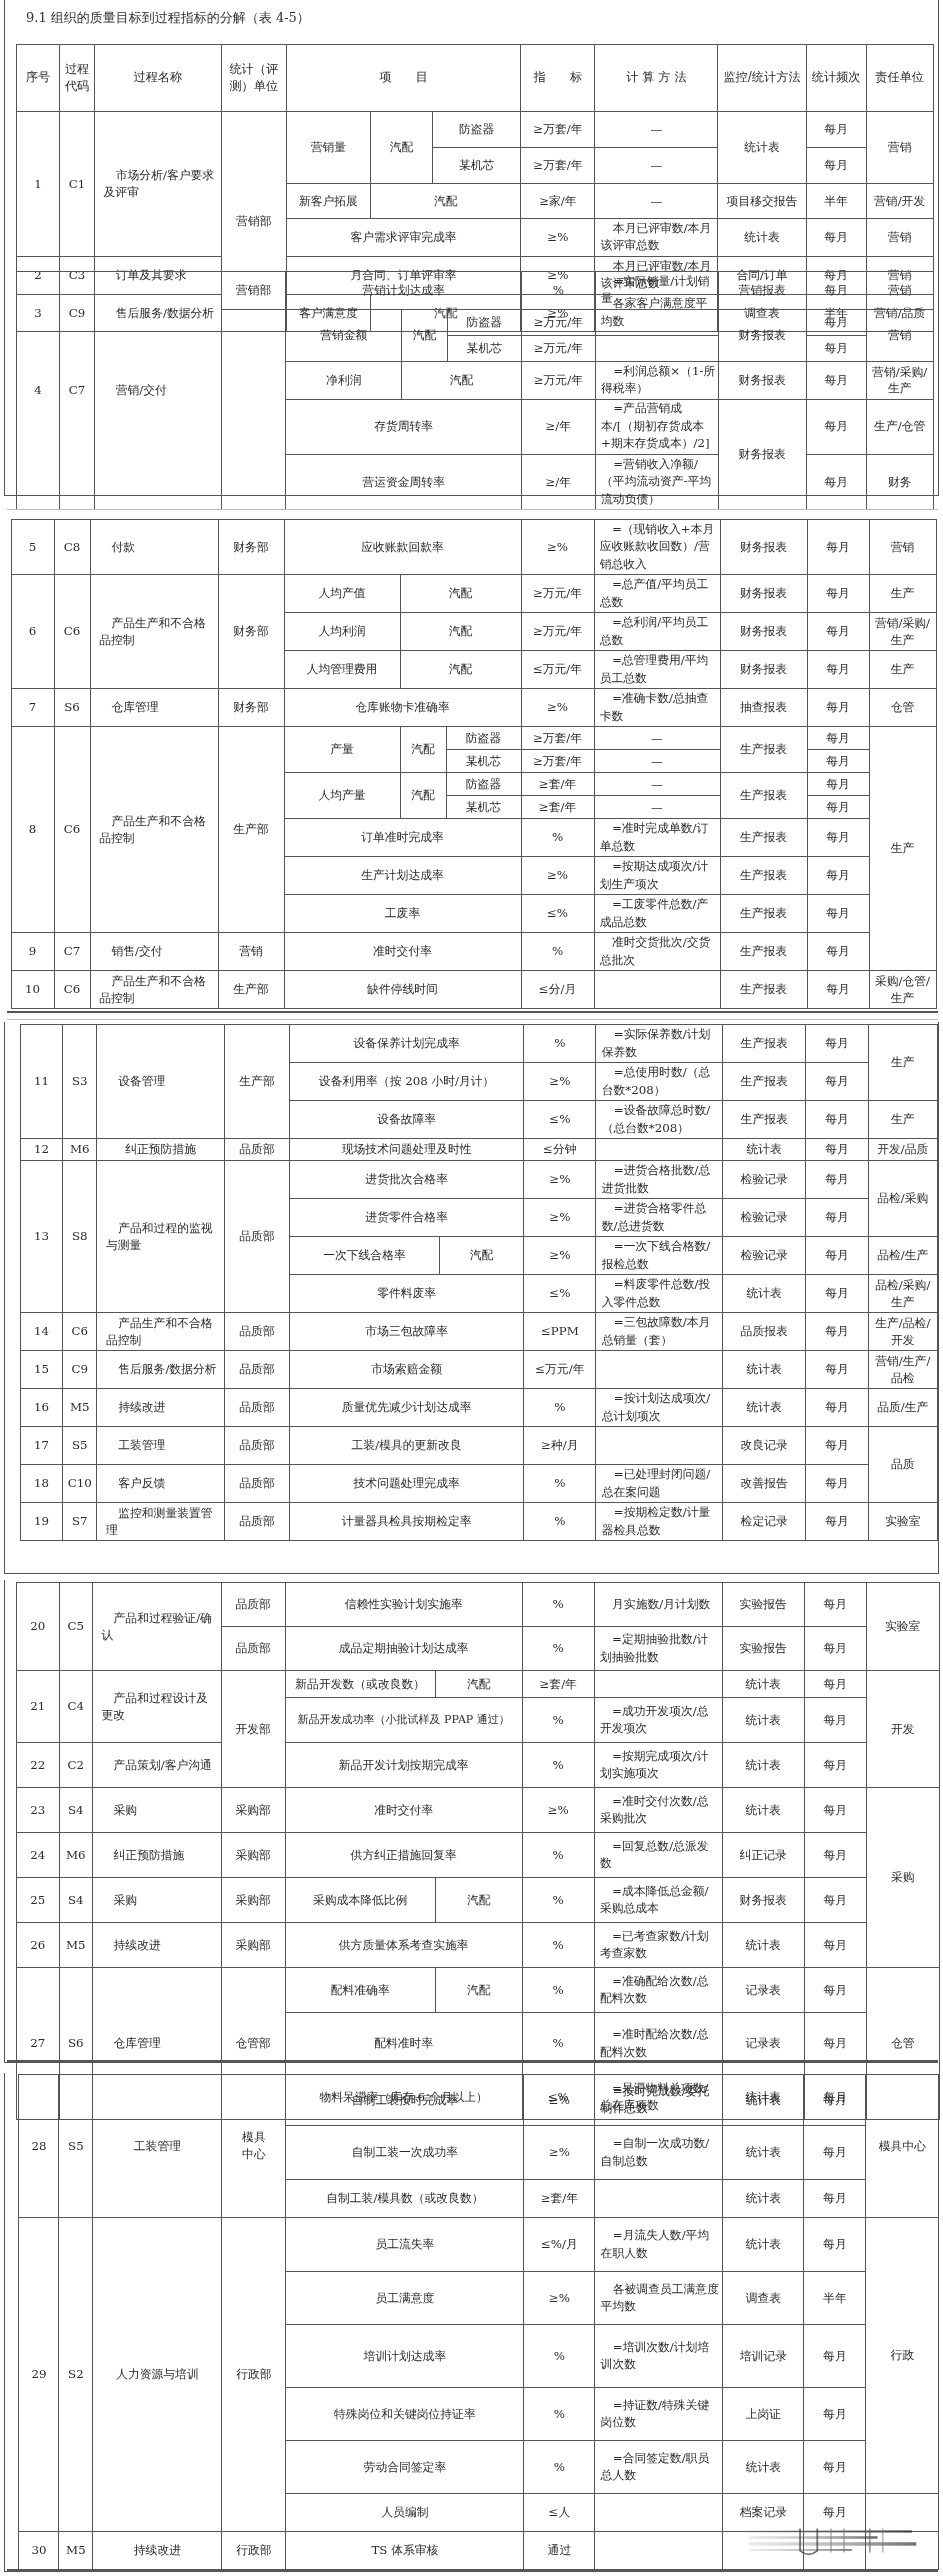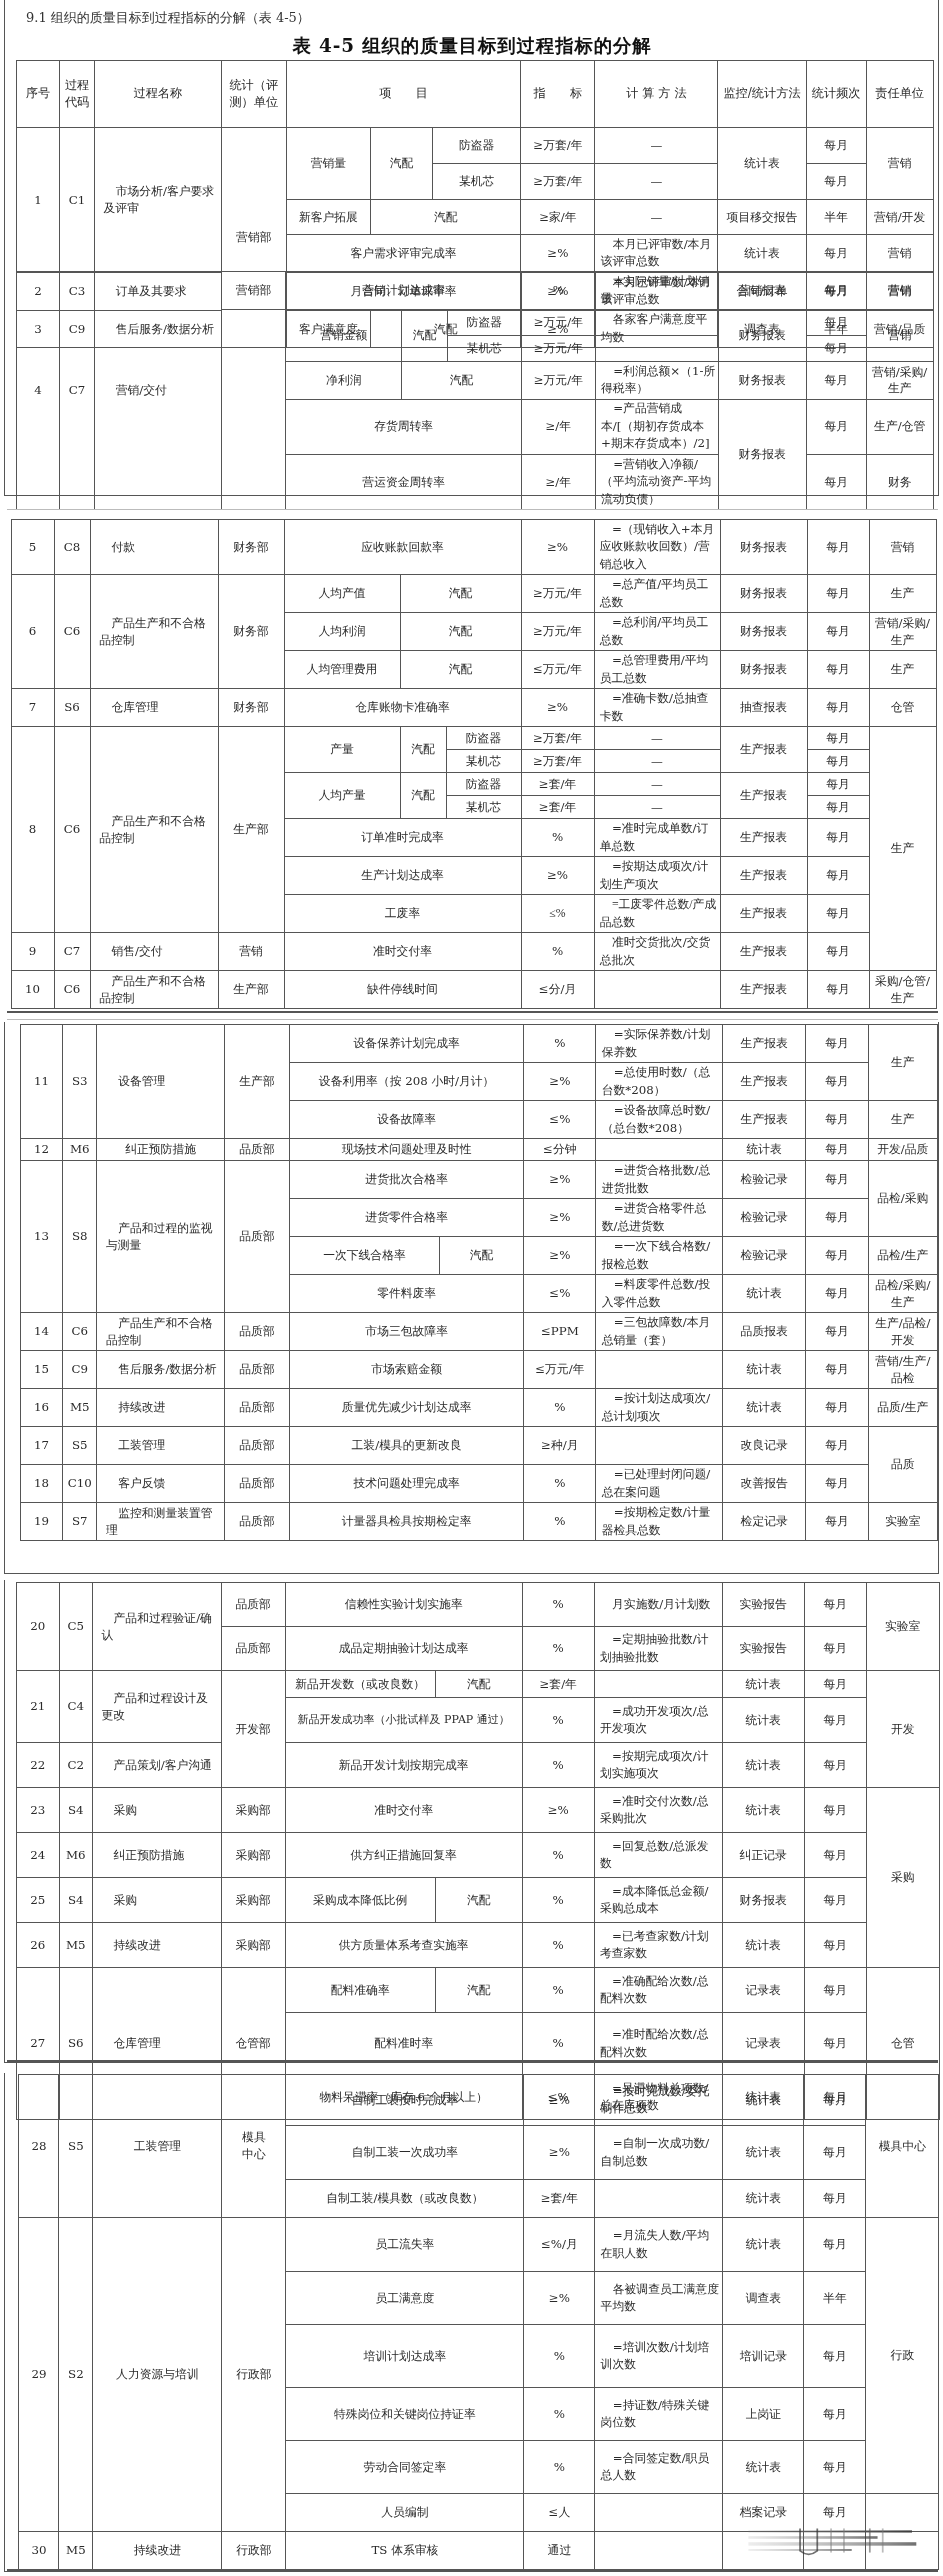--- a/index.html
+++ b/index.html
@@ -18,23 +18,22 @@
   .sep{position:absolute;left:7px;width:931px;height:1.7px;background:#555;}
   .sep-light{position:absolute;left:7px;width:931px;height:0.9px;background:#bbb;}
   .wm{position:absolute;}
 </style>
 </head>
 <body>
 
 <div class="panel" style="top:0;height:498px;">
   <div class="frame" style="left:4.4px;top:-3.5px;width:933px;height:498px;border-top:none;"></div>
   <div class="heading" style="left:26px;top:8.7px;">9.1  组织的质量目标到过程指标的分解（表 4-5）</div>
-  <div class="title" style="top:33px;">表 4-5   组织的质量目标到过程指标的分解</div>
-
-  <table style="left:15.7px;top:60px;width:918px;">
+
+  <table style="left:15.7px;top:44px;width:918px;">
     <colgroup>
       <col style="width:43px">
         <col style="width:34px">
         <col style="width:125px">
         <col style="width:64px">
       <col style="width:83px">
         <col style="width:61px">
         <col style="width:87px">
       <col style="width:73px">
         <col style="width:121px">
@@ -330,21 +329,21 @@
     <td>生产报表</td>
     <td>每月</td>
   </tr>
   <tr style="height:38px;">
     <td colspan="3">生产计划达成率</td>
     <td>≥%</td>
     <td class="calc">=按期达成项次/计划生产项次</td>
     <td>生产报表</td>
     <td>每月</td>
   </tr>
-  <tr style="height:38px;font-family:Liberation Serif, serif;">
+  <tr style="height:38px;">
     <td colspan="3">工废率</td>
     <td>≤%</td>
     <td class="calc">=工废零件总数/产成品总数</td>
     <td>生产报表</td>
     <td>每月</td>
   </tr>
 
   <tr style="height:38px;">
     <td>9</td>
     <td>C7</td>

